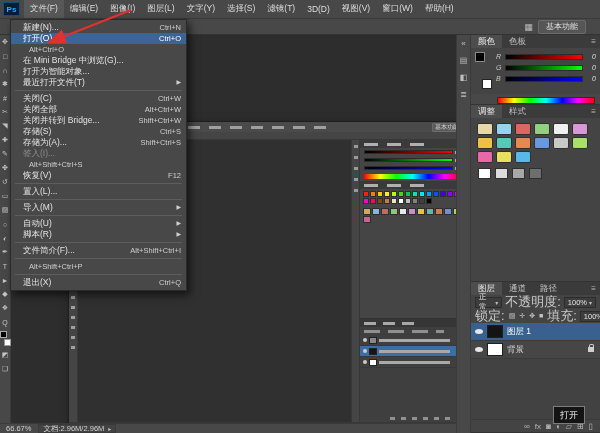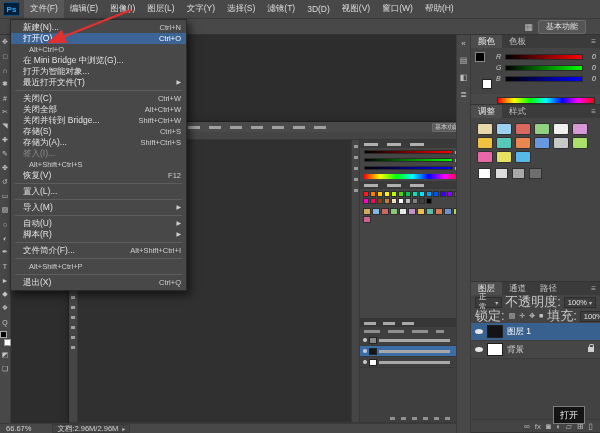--- a/index.html
+++ b/index.html
@@ -117,21 +117,21 @@
   .lrow.sel{background:#38618f;color:#fff}
   .eye{display:block;width:8px;height:5px;background:#e6e6e6;border-radius:50%}
   .thumb{display:block;width:16px;height:13px;border:1px solid #1f1f1f}
   .lname{flex:1;overflow:hidden;white-space:nowrap}
   .locksym{position:relative;width:6px;height:5px;background:#cfcfcf;margin-right:2px}
   .locksym::before{content:"";position:absolute;left:1px;top:-3px;width:3px;height:3px;border:1px solid #cfcfcf;border-bottom:none;border-radius:2px 2px 0 0}
   .lp-bottom{flex:none;height:13px;border-top:1px solid #3a3a3a;background:#444;display:flex;gap:5px;align-items:center;justify-content:flex-end;padding:0 7px}
   .lp-bottom .glyph{font-size:8px;color:#b8b8b8}
 
   
-  .status{position:absolute;left:0;bottom:0;width:456px;height:10px;background:#484848;border-top:1px solid #3a3a3a;display:flex;align-items:center;gap:21px;padding-left:6px;font-size:7.5px;color:#d0d0d0;z-index:6}
+  .status{position:absolute;left:0;bottom:0;width:456px;height:10px;background:#484848;border-top:1px solid #3a3a3a;display:flex;align-items:center;gap:7px;padding-left:6px;font-size:7.5px;color:#d0d0d0;z-index:6}
   .doc-field{display:flex;align-items:center;gap:4px;border:1px solid #3a3a3a;background:#434343;padding:0 4px;height:9px}
   .st-arrow{font-size:6px;color:#bdbdbd}
 
   
   .tooltip{position:absolute;left:553px;top:406px;background:#141414;border:1px solid #7d7d7d;color:#f0f0f0;font-size:9px;line-height:14px;padding:1px 6px;z-index:110;white-space:nowrap}
   .arrow-overlay{position:absolute;left:0;top:0;width:600px;height:433px;z-index:100;pointer-events:none}
 </style>
 </head>
 <body>
 

